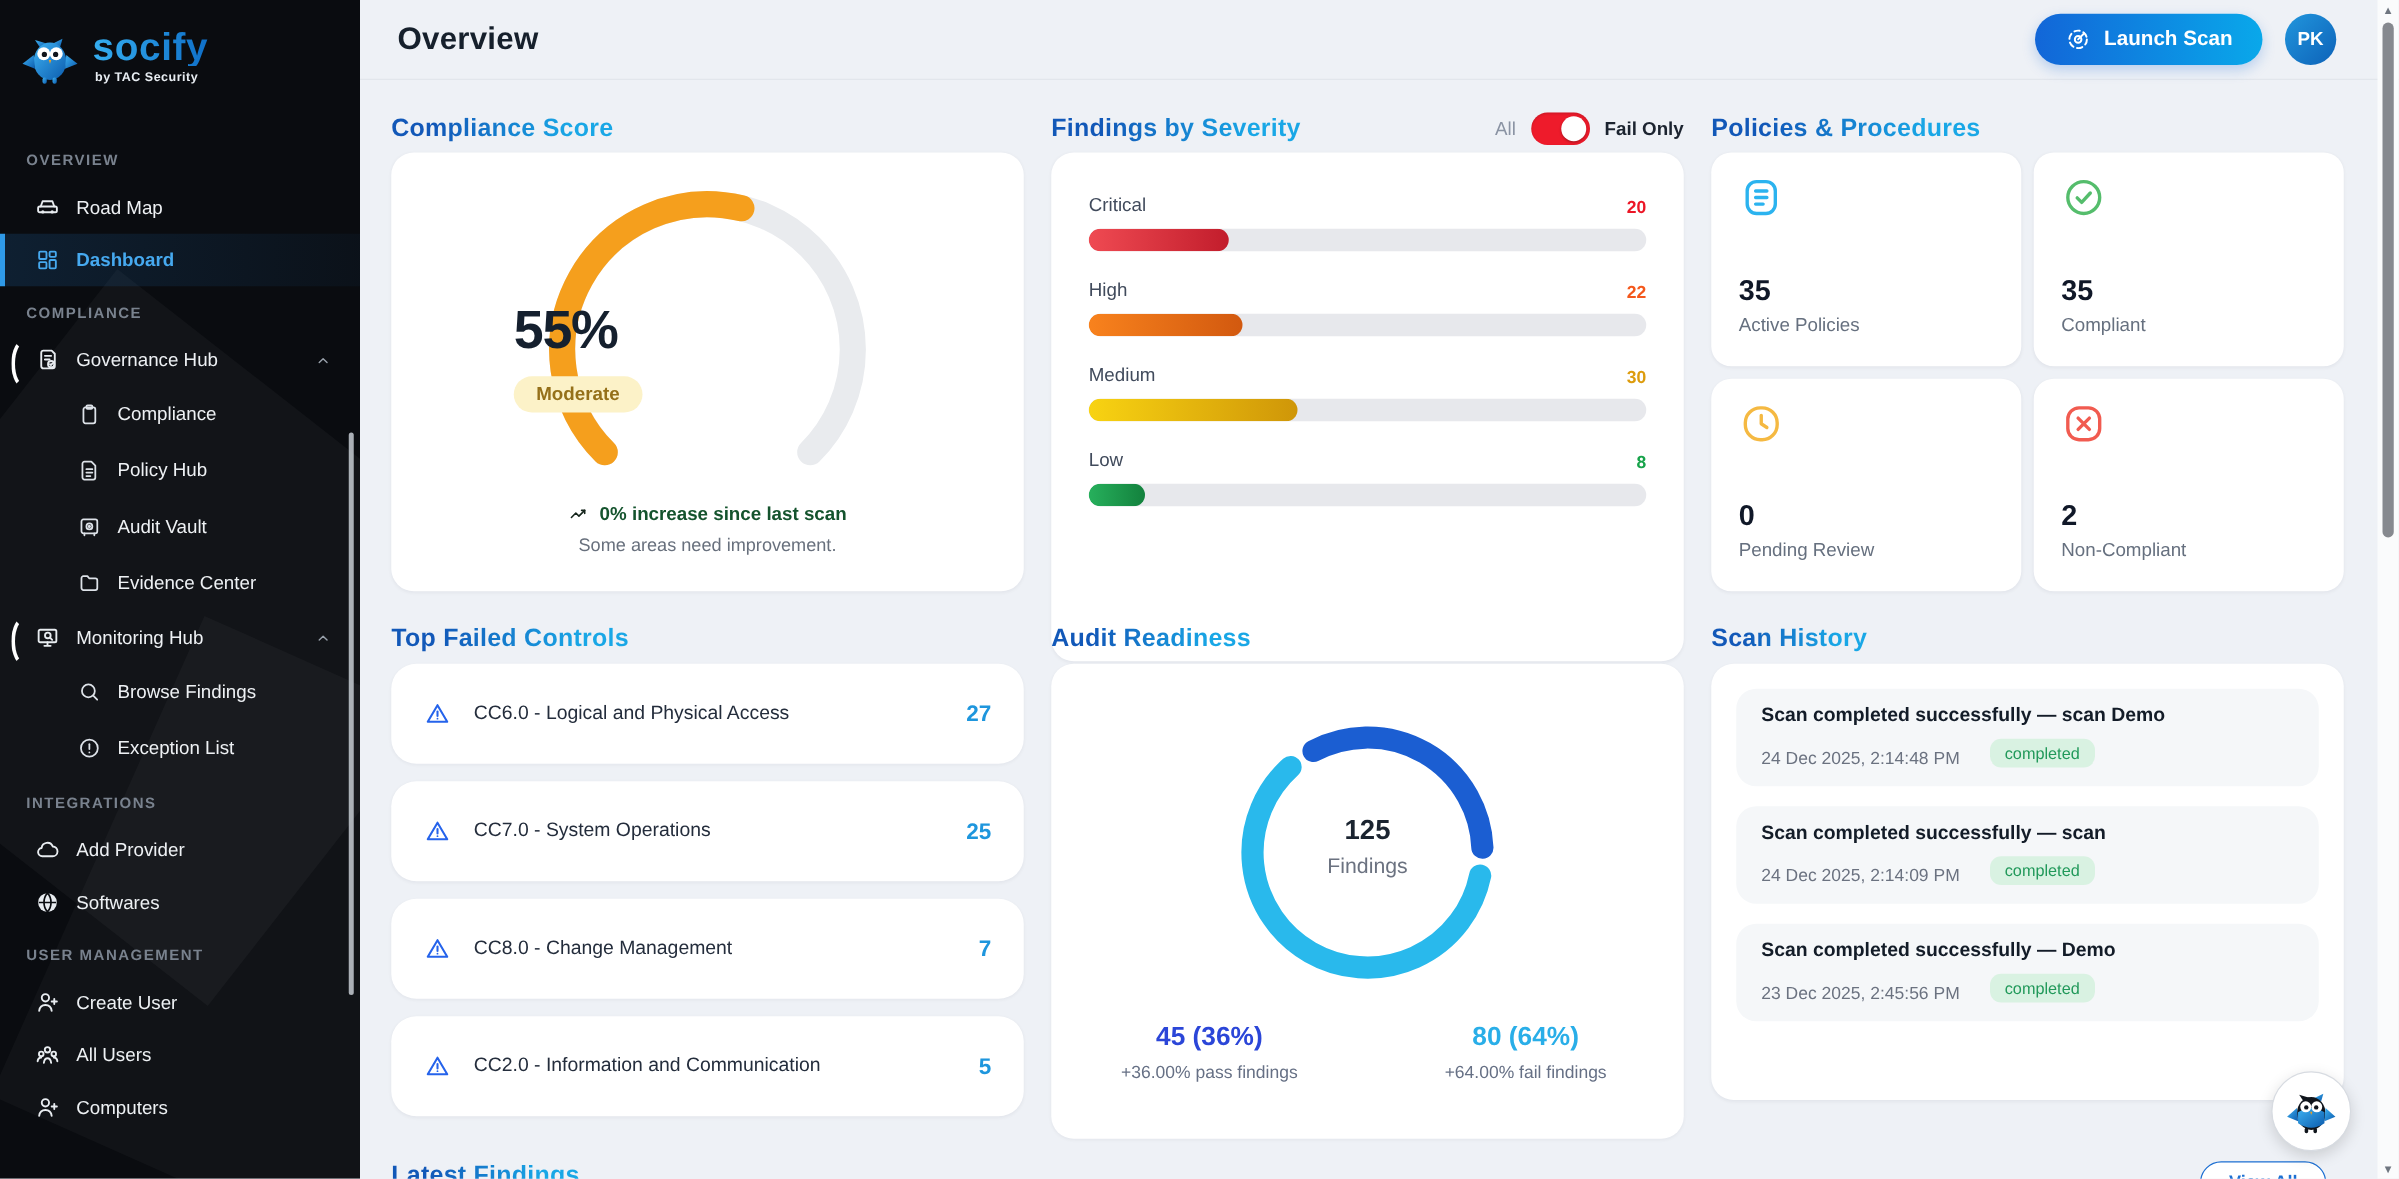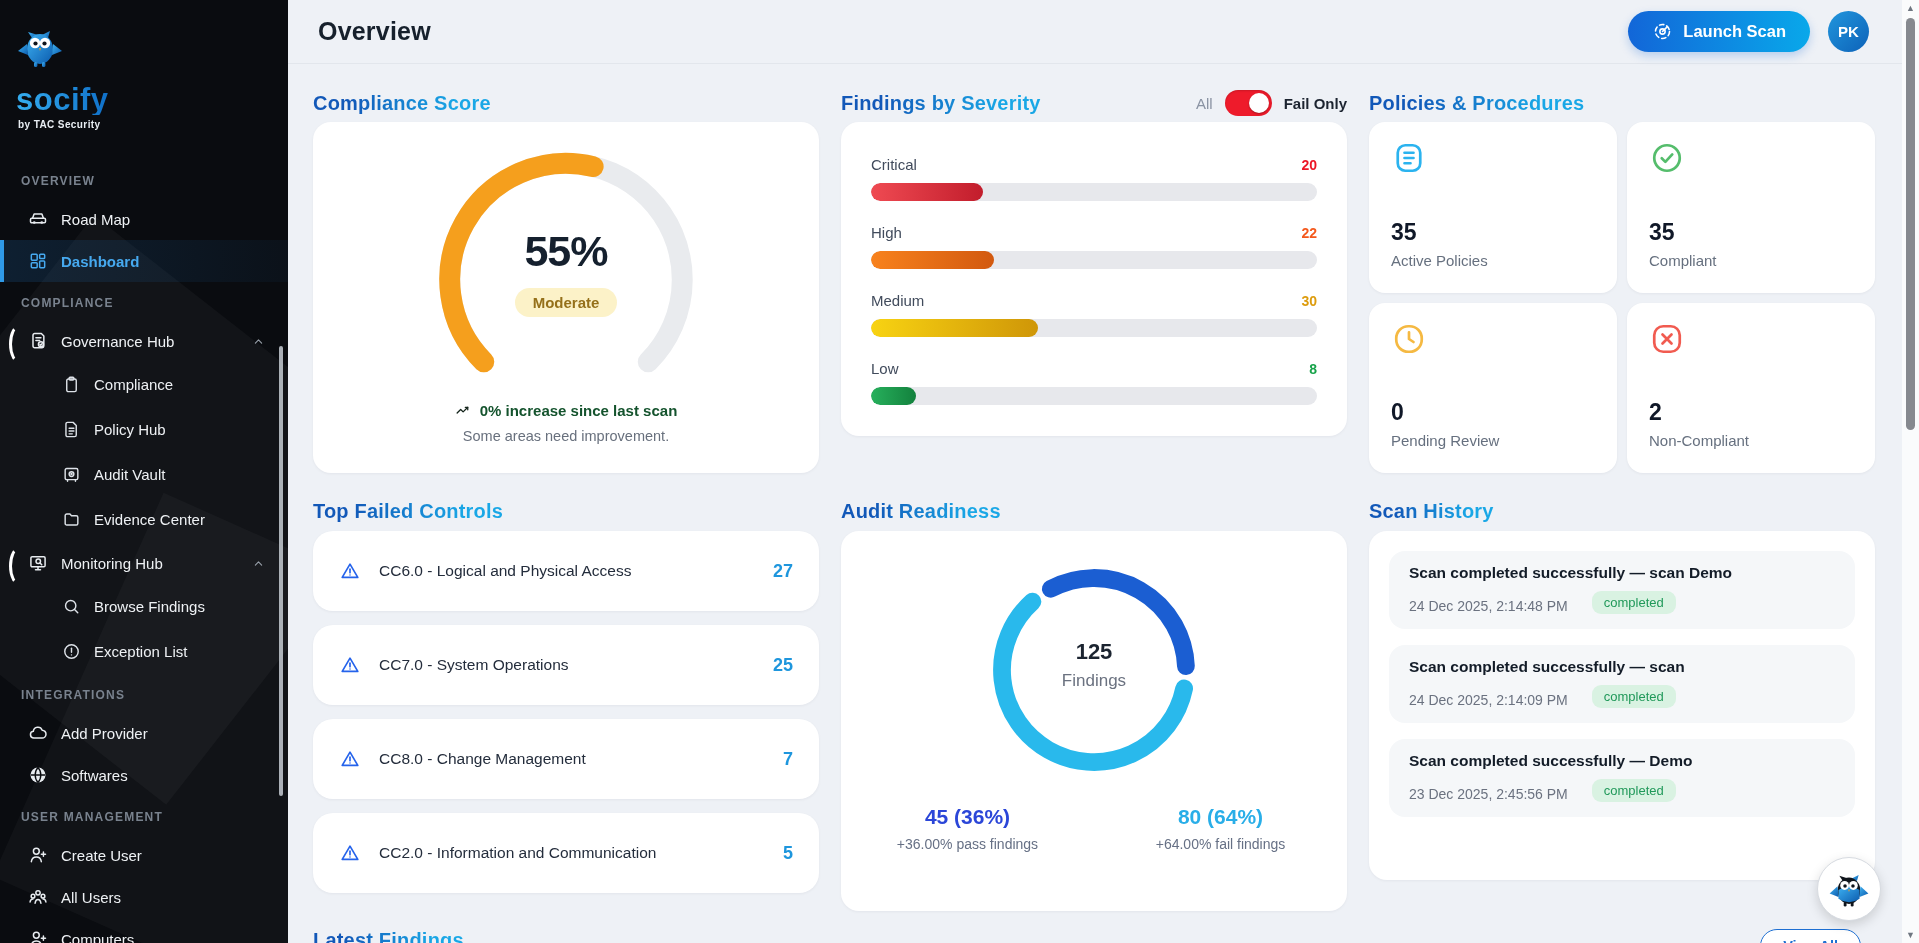--- a/index.html
+++ b/index.html
@@ -15,21 +15,21 @@
     background: #0a0c10; overflow: hidden; z-index: 5;
   }
   .sidebar::before {
     content:""; position:absolute; left:-80px; top:300px; width:420px; height:420px;
     background: rgba(255,255,255,0.035); transform: rotate(38deg);
   }
   .sidebar::after {
     content:""; position:absolute; left:60px; top:560px; width:420px; height:420px;
     background: rgba(255,255,255,0.03); transform: rotate(24deg);
   }
-  .logo-row { display:flex; align-items:flex-start; gap:8px; padding:22px 0 16px 16px; position:relative; z-index:2;flex-direction:column;}
+  .logo-row { display:flex; align-items:flex-start; gap:8px; padding:22px 0 16px 16px; position:relative; z-index:2;}
   .logo-text { display:flex; flex-direction:column; }
   .logo-word {
     font-size: 31px; font-weight: 700; letter-spacing: .5px; line-height: 1;
     background: linear-gradient(90deg,#35aef0,#0f6fc8);
     -webkit-background-clip: text; background-clip: text; color: transparent;
   }
   .logo-tag { font-size: 10px; color: #e8edf2; margin: 4px 0 0 2px; font-weight: 600; letter-spacing:.4px;}
   .nav { position: relative; z-index: 2; padding: 14px 0 0 0; }
   .nav-section-label {
     font-size: 12px; font-weight: 700; letter-spacing: 1.2px; color: #79828e;
@@ -85,29 +85,29 @@
     -webkit-background-clip:text; background-clip:text; color:transparent;
   }
   .t-cell { display:flex; align-items:center; }
   .t-cell.row3 { padding-top:18px; }
 
   .card { background:#fff; border-radius:18px; box-shadow: 0 1px 3px rgba(16,24,40,.05); }
 
   
   .gauge-card { padding: 14px 20px 0; height:351px; }
   .gauge-wrap { position:relative; width:310px; margin:4px auto 0; }
-  .gauge-center { position:absolute; top:87px; left:0; right:0; text-align:center; }
+  .gauge-center { position:absolute; top:100px; left:0; right:0; }
   .gauge-value { font-size:43px; font-weight:800; color:#15202e; letter-spacing:-1px;}
   .gauge-badge { display:inline-block; margin-top:12px; background:#fcf2c8; color:#95701a; font-size:15px; font-weight:600; padding:6px 18px; border-radius:15px;}
   .trend-row { display:flex; align-items:center; justify-content:center; gap:8px; margin-top:2px; color:#14532d; font-size:15px; font-weight:700;}
   .trend-row svg { width:17px; height:17px; color:#15251c; }
   .gauge-note { text-align:center; color:#68707d; font-size:14.5px; margin-top:9px; }
 
   
-  .sev-card { padding: 34px 30px 0; height:314px; }
+  .sev-card { padding: 34px 30px 0; height:407px; }
   .sev-row { margin-bottom: 23px; }
   .sev-top { display:flex; justify-content:space-between; align-items:center; margin-bottom:10px; }
   .sev-label { font-size:15px; color:#414b5c; }
   .sev-val { font-size:14px; font-weight:700; }
   .sev-val.critical { color:#ec1626; }
   .sev-val.high { color:#f4581c; }
   .sev-val.medium { color:#dd9c0d; }
   .sev-val.low { color:#17a34a; }
   .sev-track { height:18px; border-radius:9px; background:#e7e8ec; overflow:hidden; }
   .sev-fill { height:100%; border-radius:9px; }
@@ -131,21 +131,21 @@
   .stat-label { font-size:15px; color:#66707f; margin-top:6px; padding-bottom:6px;}
 
   
   .fail-list { display:flex; flex-direction:column; gap:14px; }
   .fail-row { background:#fff; border-radius:20px; height:80px; display:flex; align-items:center; padding:0 26px; gap:18px; box-shadow:0 1px 3px rgba(16,24,40,.05); cursor:pointer;}
   .fail-row svg { width:22px; height:22px; color:#2563eb; flex:0 0 22px;}
   .fail-label { font-size:15.5px; color:#242d3c; }
   .fail-count { margin-left:auto; font-size:18px; font-weight:700; color:#1e96dd; }
 
   
-  .audit-card { height:380px; padding-top:24px; position:relative; }
+  .audit-card { height:380px; padding-top:36px; position:relative; }
   .donut-wrap { position:relative; width:230px; margin:0 auto; }
   .donut-center { position:absolute; top:84px; left:0; right:0; text-align:center; }
   .donut-total { font-size:22px; font-weight:800; color:#1b2430; }
   .donut-sub { font-size:17px; color:#6b7280; margin-top:6px; }
   .audit-stats { display:flex; margin-top:16px; }
   .audit-stat { flex:1; text-align:center; }
   .as-val { font-size:21px; font-weight:800; }
   .as-val.pass { color:#2b46d8; }
   .as-val.fail { color:#29aee8; }
   .as-note { font-size:14px; color:#667085; margin-top:7px; }

